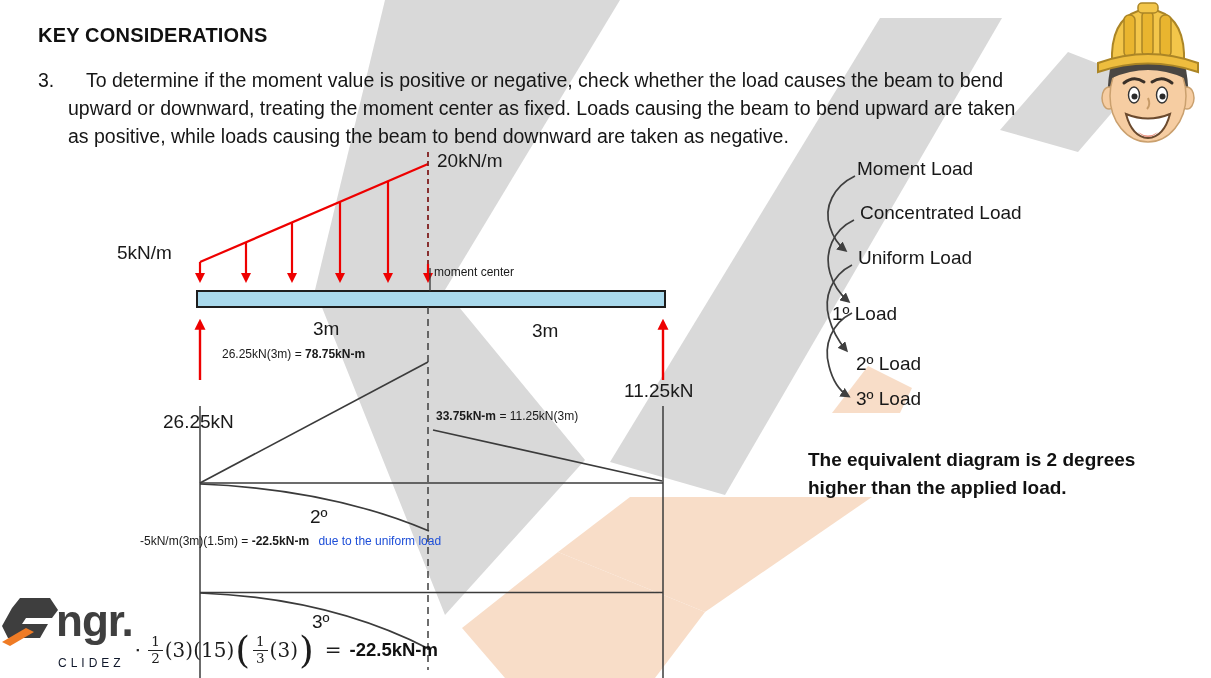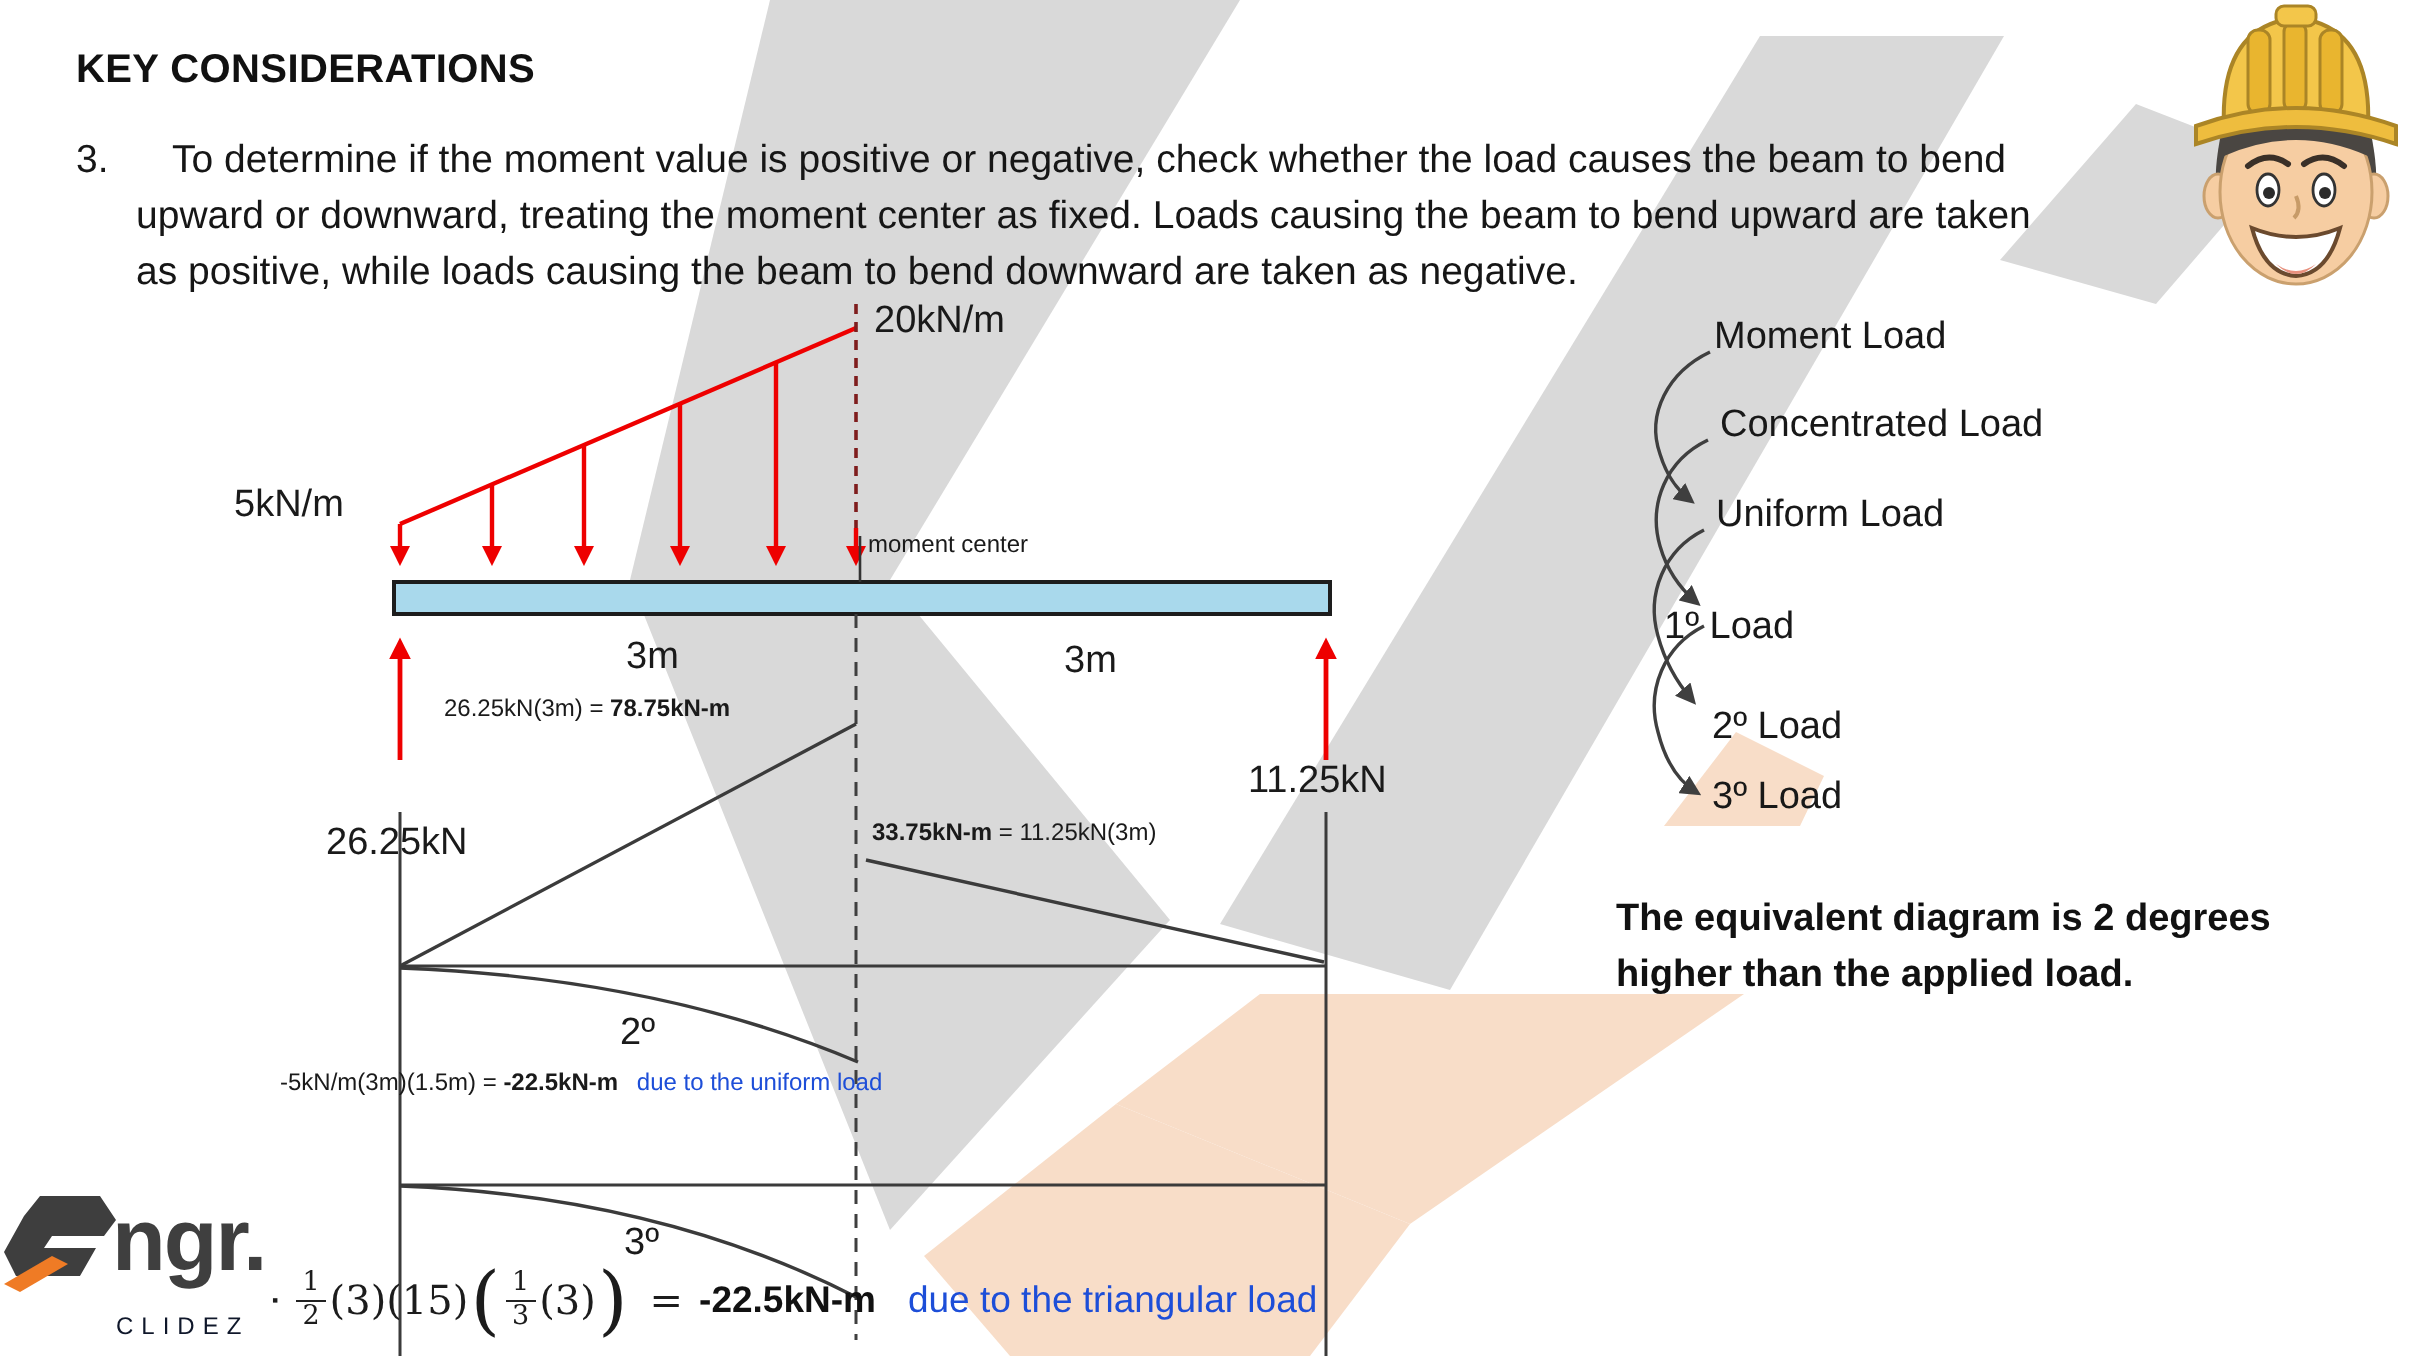--- a/index.html
+++ b/index.html
@@ -167,21 +167,20 @@
   <span>(3)(15)</span>
   <span class="bigparen">(</span>
   <span class="frac">
       <span class="top">1</span>
       <span>3</span>
     </span>
   <span>(3)</span>
   <span class="bigparen">)</span>
   <span class="feq">=</span>
   <span class="fresult">-22.5kN-m</span>
-  <span class="orange fnote">due to the triangular load</span>
 </div>
 
 <div class="abs txt legend-item" style="left:857px;top:158px;">Moment Load</div>
 <div class="abs txt legend-item" style="left:860px;top:202px;">Concentrated Load</div>
 <div class="abs txt legend-item" style="left:858px;top:247px;">Uniform Load</div>
 <div class="abs txt legend-item" style="left:832px;top:303px;">1º Load</div>
 <div class="abs txt legend-item" style="left:856px;top:353px;">2º Load</div>
 <div class="abs txt legend-item" style="left:856px;top:388px;">3º Load</div>
 
 <div class="abs txt note" style="left:808px;top:449px;">The equivalent diagram is 2 degrees</div>

